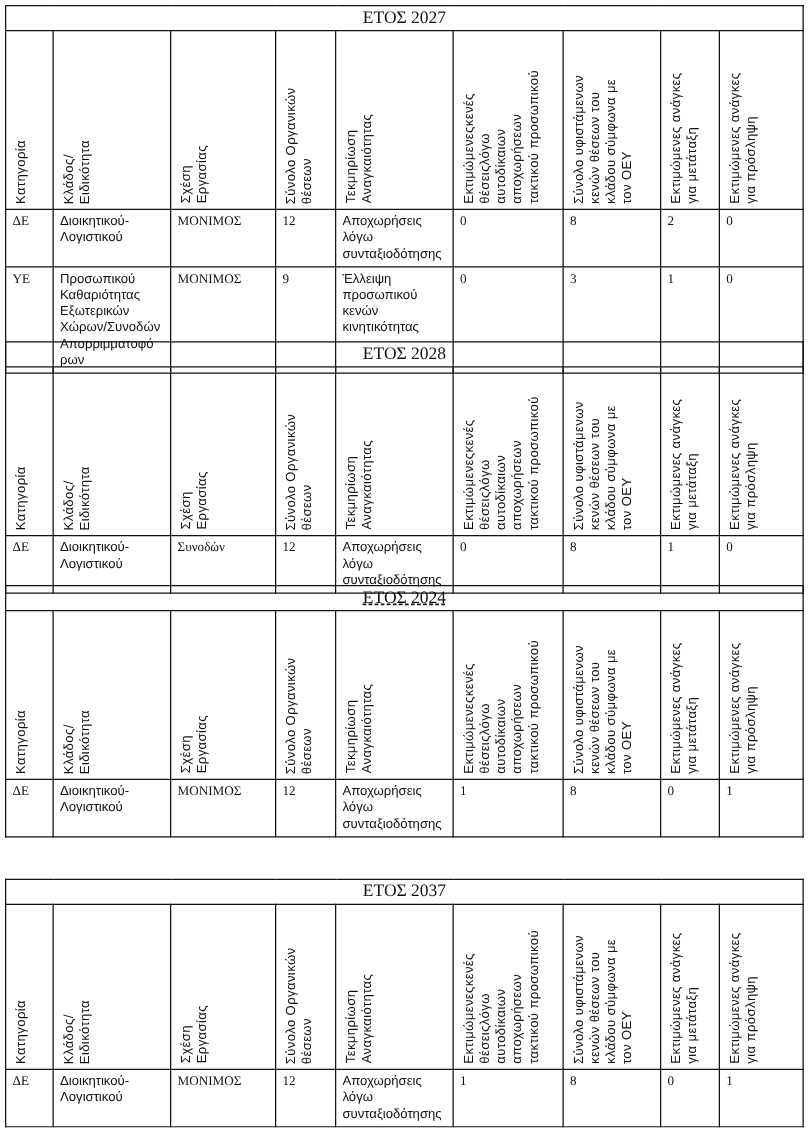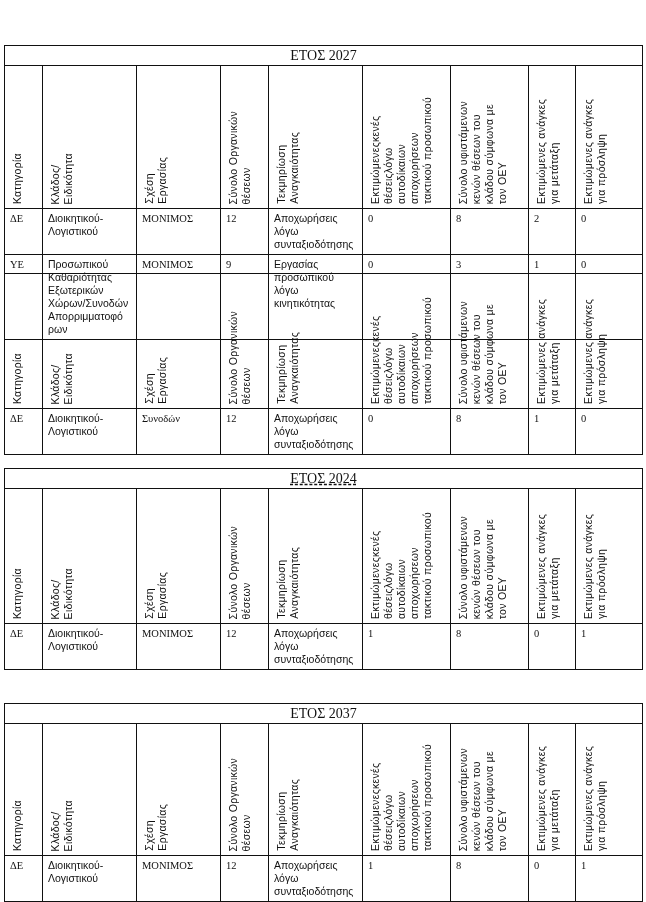--- a/index.html
+++ b/index.html
@@ -8,21 +8,21 @@
   .section { position: absolute; left: 4px; width: 638px; }
   table { border-collapse: collapse; width: 100%; table-layout: fixed; }
   td { border: 1.5px solid #111; vertical-align: top; padding: 3px 5px;
        font-size: 10.5px; line-height: 13px; overflow: hidden; }
   td.year { text-align: center; font-size: 14px; padding: 2px 0; height: 14px; line-height: 15px; }
   tr.head td { vertical-align: bottom; padding: 4px 2px 4px 6px; }
   .vert { writing-mode: vertical-rl; transform: rotate(180deg);
           font-family: "Liberation Sans", "DejaVu Sans", sans-serif;
           font-size: 10.5px; line-height: 13px; letter-spacing: 0.3px; white-space: pre-line; }
   .sans { font-family: "Liberation Sans", "DejaVu Sans", sans-serif; }
-  .s2027 { top: 4px; margin-top: 41px; }
+  .s2027 { top: 4px; }
   .s2028 { top: 273px; }
   .s2029 { top: 468px; }
   .s2030 { top: 703px; }
   .s2029 td.year span { text-decoration: underline; text-decoration-style: dashed; }
 </style>
 </head>
 <body>
 
 <div class="section s2027">
   <table>
@@ -93,21 +93,21 @@
       <td>0</td>
       <td>8</td>
       <td>2</td>
       <td>0</td>
     </tr>
     <tr style="height:75px">
       <td>ΥΕ</td>
       <td class="sans">Προσωπικού Καθαριότητας Εξωτερικών Χώρων/Συνοδών Απορριμματοφό ρων</td>
       <td>ΜΟΝΙΜΟΣ</td>
       <td>9</td>
-      <td class="sans">Εργασίας προσωπικού λόγω κινητικότητας</td>
+      <td class="sans">Έλλειψη προσωπικού κενών κινητικότητας</td>
       <td>0</td>
       <td>3</td>
       <td>1</td>
       <td>0</td>
     </tr>
   </tbody>
     </table>
 </div>
 
 <div class="section s2028">
@@ -117,20 +117,23 @@
         <col style="width:94px">
         <col style="width:84px">
         <col style="width:48px">
       <col style="width:94px">
         <col style="width:88px">
         <col style="width:78px">
         <col style="width:47px">
         <col style="width:67px">
     </colgroup>
     <tbody>
+        <tr>
+          <td colspan="9" class="year"><span>ΕΤΟΣ 2028</span></td>
+        </tr>
     <tr class="head" style="height:135px">
       <td>
             <div class="vert">Κατηγορία</div>
           </td>
       <td>
             <div class="vert">Κλάδος/
 Ειδικότητα</div>
           </td>
       <td>
             <div class="vert">Σχέση

